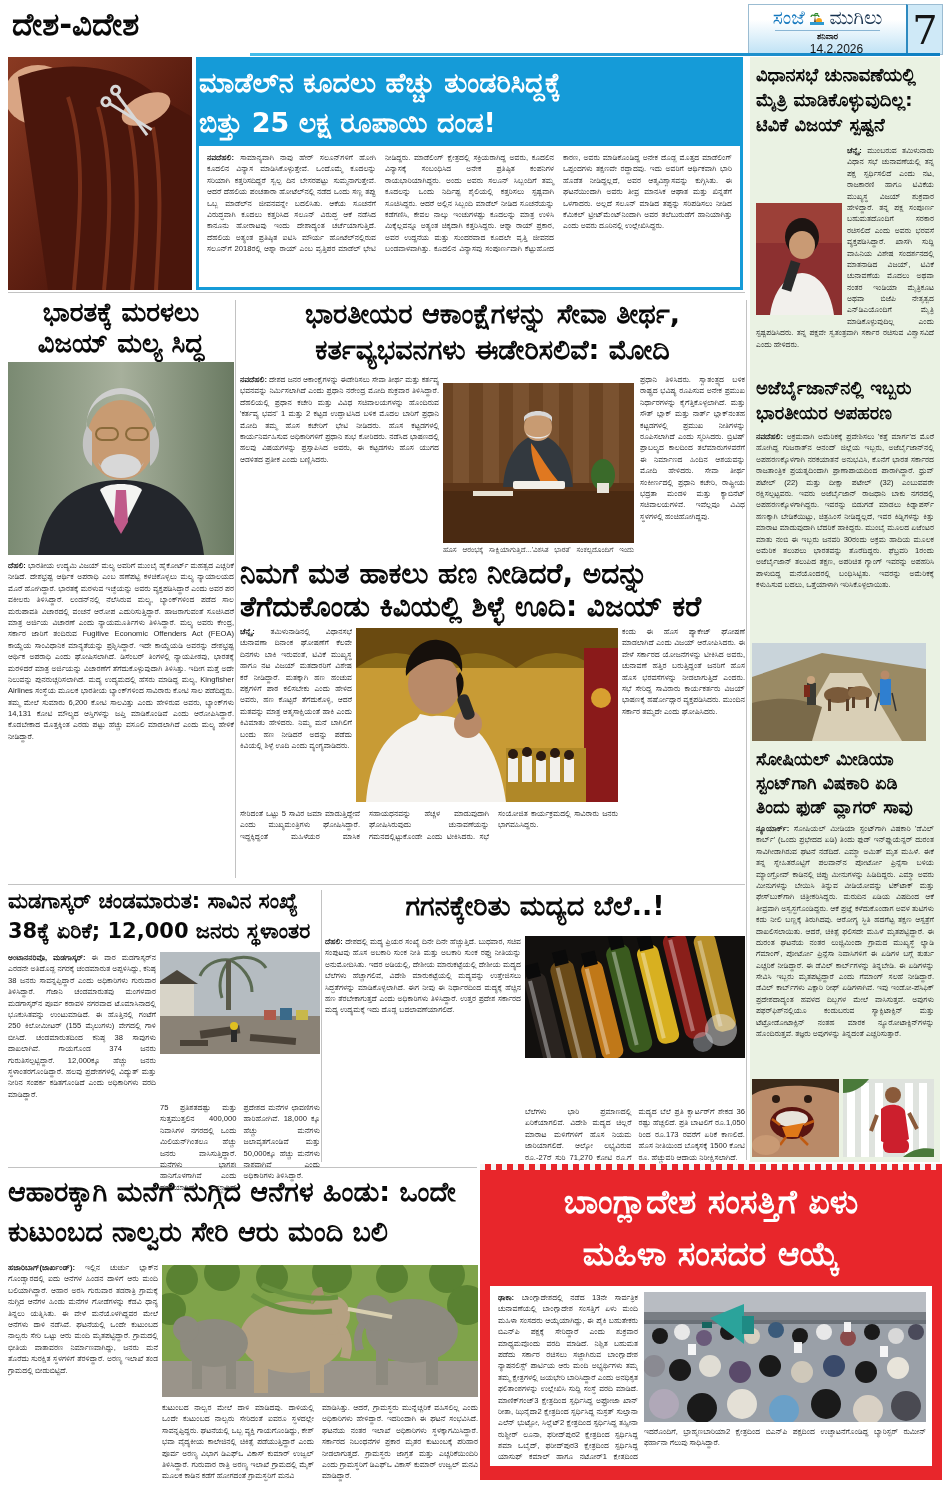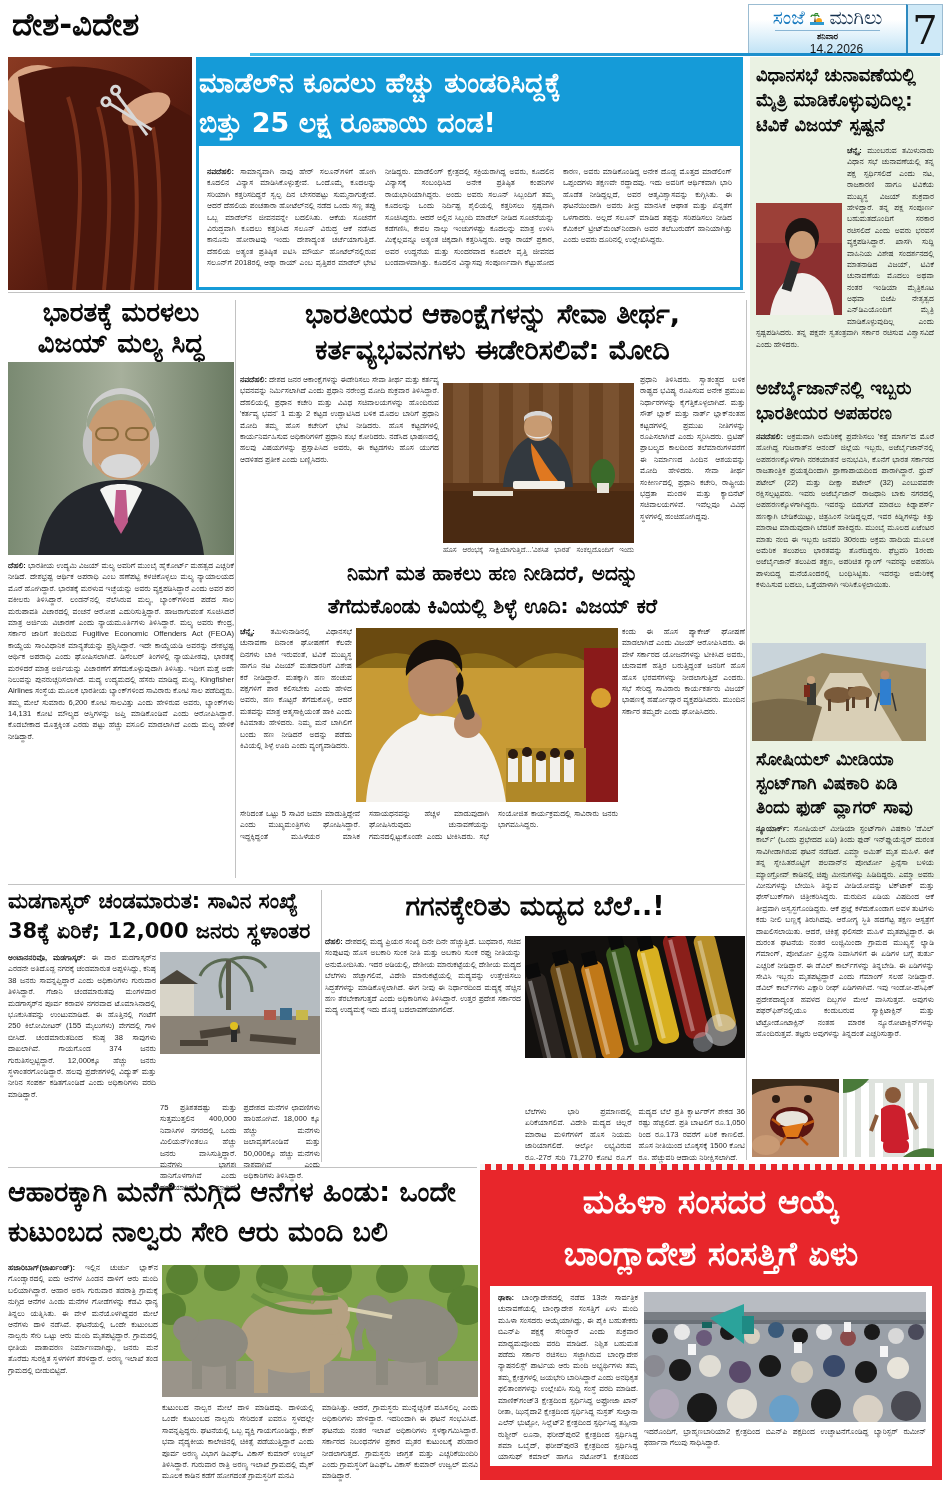--- a/index.html
+++ b/index.html
@@ -64,27 +64,27 @@
     </g>
   </svg>
 </div>
 
 <div class="abs" style="left:196px;top:57px;width:547px;height:233px;border:3px solid #159bd8;box-sizing:border-box;">
   <div style="background:#159bd8;color:#fff;text-align:left;height:83px;padding-top:3px;
               font-family:'DejaVu Sans',sans-serif;font-weight:bold;font-size:27px;line-height:40px;">
     <div>ಮಾಡೆಲ್‌ನ ಕೂದಲು ಹೆಚ್ಚು ತುಂಡರಿಸಿದ್ದಕ್ಕೆ</div>
     <div>ಬಿತ್ತು 25 ಲಕ್ಷ ರೂಪಾಯಿ ದಂಡ!</div>
   </div>
-  <div class="bodytext cols3" style="padding:20px 8px;height:128px;">
+  <div class="bodytext cols3" style="padding:6px 8px;height:128px;">
     <span class="dateline">ನವದೆಹಲಿ:</span>
     <span>ಸಾಮಾನ್ಯವಾಗಿ ನಾವು ಹೇರ್ ಸಲೂನ್‌ಗಳಿಗೆ ಹೋಗಿ ಕೂದಲಿನ ವಿನ್ಯಾಸ ಮಾಡಿಸಿಕೊಳ್ಳುತ್ತೇವೆ. ಒಂದೊಮ್ಮೆ ಕೂದಲನ್ನು ಸರಿಯಾಗಿ ಕತ್ತರಿಸದಿದ್ದರೆ ಸ್ವಲ್ಪ ದಿನ ಬೇಸರಪಟ್ಟು ಸುಮ್ಮನಾಗುತ್ತೇವೆ. ಆದರೆ ದೆಹಲಿಯ ಪಂಚತಾರಾ ಹೋಟೆಲ್‌ನಲ್ಲಿ ನಡೆದ ಒಂದು ಸಣ್ಣ ತಪ್ಪು ಒಬ್ಬ ಮಾಡೆಲ್‌ನ ಜೀವನವನ್ನೇ ಬದಲಿಸಿತು. ಆಕೆಯ ಸೂಚನೆಗೆ ವಿರುದ್ಧವಾಗಿ ಕೂದಲು ಕತ್ತರಿಸಿದ ಸಲೂನ್ ವಿರುದ್ಧ ಆಕೆ ನಡೆಸಿದ ಕಾನೂನು ಹೋರಾಟವು ಇಂದು ದೇಶಾದ್ಯಂತ ಚರ್ಚೆಯಾಗುತ್ತಿದೆ. ದೆಹಲಿಯ ಅತ್ಯಂತ ಪ್ರತಿಷ್ಠಿತ ಐಟಿಸಿ ಮೌರ್ಯ ಹೋಟೆಲ್‌ನಲ್ಲಿರುವ ಸಲೂನ್‌ಗೆ 2018ರಲ್ಲಿ ಆಶ್ನಾ ರಾಯ್ ಎಂಬ ವೃತ್ತಿಪರ ಮಾಡೆಲ್ ಭೇಟಿ ನೀಡಿದ್ದರು. ಮಾಡೆಲಿಂಗ್ ಕ್ಷೇತ್ರದಲ್ಲಿ ಸಕ್ರಿಯರಾಗಿದ್ದ ಅವರು, ಕೂದಲಿನ ವಿನ್ಯಾಸಕ್ಕೆ ಸಂಬಂಧಿಸಿದ ಅನೇಕ ಪ್ರತಿಷ್ಠಿತ ಕಂಪನಿಗಳ ರಾಯಭಾರಿಯಾಗಿದ್ದರು. ಅಂದು ಅವರು ಸಲೂನ್ ಸಿಬ್ಬಂದಿಗೆ ತಮ್ಮ ಕೂದಲನ್ನು ಒಂದು ನಿರ್ದಿಷ್ಟ ಶೈಲಿಯಲ್ಲಿ ಕತ್ತರಿಸಲು ಸ್ಪಷ್ಟವಾಗಿ ಸೂಚಿಸಿದ್ದರು. ಆದರೆ ಅಲ್ಲಿನ ಸಿಬ್ಬಂದಿ ಮಾಡೆಲ್ ನೀಡಿದ ಸೂಚನೆಯನ್ನು ಕಡೆಗಣಿಸಿ, ಕೇವಲ ನಾಲ್ಕು ಇಂಚುಗಳಷ್ಟು ಕೂದಲನ್ನು ಮಾತ್ರ ಉಳಿಸಿ ಮಿಕ್ಕೆಲ್ಲವನ್ನೂ ಅತ್ಯಂತ ಚಿಕ್ಕದಾಗಿ ಕತ್ತರಿಸಿದ್ದರು. ಆಶ್ನಾ ರಾಯ್ ಪ್ರಕಾರ, ಅವರ ಉದ್ದನೆಯ ಮತ್ತು ಸುಂದರವಾದ ಕೂದಲೇ ವೃತ್ತಿ ಜೀವನದ ಬಂಡವಾಳವಾಗಿತ್ತು. ಕೂದಲಿನ ವಿನ್ಯಾಸವು ಸಂಪೂರ್ಣವಾಗಿ ಕೆಟ್ಟುಹೋದ ಕಾರಣ, ಅವರು ಮಾಡಿಕೊಂಡಿದ್ದ ಅನೇಕ ದೊಡ್ಡ ಮೊತ್ತದ ಮಾಡೆಲಿಂಗ್ ಒಪ್ಪಂದಗಳು ತಕ್ಷಣವೇ ರದ್ದಾದವು. ಇದು ಅವರಿಗೆ ಆರ್ಥಿಕವಾಗಿ ಭಾರಿ ಹೊಡೆತ ನೀಡಿದ್ದಲ್ಲದೆ, ಅವರ ಆತ್ಮವಿಶ್ವಾಸವನ್ನು ಕುಗ್ಗಿಸಿತು. ಈ ಘಟನೆಯಿಂದಾಗಿ ಅವರು ತೀವ್ರ ಮಾನಸಿಕ ಆಘಾತ ಮತ್ತು ಖಿನ್ನತೆಗೆ ಒಳಗಾದರು. ಅಲ್ಲದೆ ಸಲೂನ್ ಮಾಡಿದ ತಪ್ಪನ್ನು ಸರಿಪಡಿಸಲು ನೀಡಿದ ಕೆಮಿಕಲ್ ಟ್ರೀಟ್‌ಮೆಂಟ್‌ನಿಂದಾಗಿ ಅವರ ತಲೆಬುರುಡೆಗೆ ಹಾನಿಯಾಗಿತ್ತು ಎಂದು ಅವರು ದೂರಿನಲ್ಲಿ ಉಲ್ಲೇಖಿಸಿದ್ದರು.</span>
   </div>
 </div>
 
-<div class="abs" style="left:750px;top:57px;width:190px;height:822px;background:#eaf2e3;">
+<div class="abs" style="left:750px;top:57px;width:190px;height:1105px;background:#eaf2e3;">
 
   <div class="abs hl" style="left:6px;top:5px;width:178px;font-size:18px;line-height:25px;">ವಿಧಾನಸಭೆ ಚುನಾವಣೆಯಲ್ಲಿ ಮೈತ್ರಿ ಮಾಡಿಕೊಳ್ಳುವುದಿಲ್ಲ: ಟಿವಿಕೆ ವಿಜಯ್ ಸ್ಪಷ್ಟನೆ</div>
 
   <div class="abs bodytext" style="left:6px;top:88px;width:178px;height:228px;">
     <span class="photo" style="float:left;width:86px;height:112px;margin:58px 5px 2px 0;">
       <svg width="86" height="112" viewBox="0 0 86 112">
         <rect width="86" height="112" fill="#8c3030"></rect>
         <rect width="86" height="40" fill="#9c4038"></rect>
         <ellipse cx="46" cy="34" rx="17" ry="19" fill="#1d1412"></ellipse>
         <ellipse cx="46" cy="42" rx="13" ry="14" fill="#c99a74"></ellipse>
@@ -234,21 +234,21 @@
     <circle cx="95" cy="44" r="14" fill="#c89b72"></circle>
     <path d="M82 48 C84 58,106 58,108 48 C106 56,84 56,82 48 Z" fill="#e8e8e8"></path>
     <path d="M81 40 C81 30,109 30,109 40 L109 34 C104 26,86 26,81 34 Z" fill="#d8d8d8"></path>
     <rect x="70" y="98" width="52" height="8" rx="2" fill="#f2efe8"></rect>
     <rect x="30" y="108" width="40" height="5" fill="#e8e2d4"></rect>
   </svg>
 </div>
 <div class="abs bodytext" style="left:443px;top:545px;width:191px;height:12px;font-size:7.2px;">ಹೊಸ ಆರಂಭಕ್ಕೆ ಸಾಕ್ಷಿಯಾಗುತ್ತಿದೆ...'ವಿಕಸಿತ ಭಾರತ' ಸಂಕಲ್ಪದೊಂದಿಗೆ ಇಂದು ನಾವೆಲ್ಲರೂ ಸೇವಾ ತೀರ್ಥ ಕರ್ತವ್ಯ ಭವನ ಪ್ರವೇಶಿಸುತ್ತಿದ್ದೇವೆ. ಗುರಿ ಸಾಧನೆಗೆ ದೈವಿಕ ಆಶೀರ್ವಾದ ನಮ್ಮ ಮೇಲಿದೆ ಎಂದು</div>
 <div class="abs bodytext" style="left:640px;top:374px;width:105px;height:183px;">ಪ್ರಧಾನಿ ತಿಳಿಸಿದರು. ಸ್ವಾತಂತ್ರ್ಯದ ಬಳಿಕ ರಾಷ್ಟ್ರದ ಭವಿಷ್ಯ ರೂಪಿಸುವ ಅನೇಕ ಪ್ರಮುಖ ನಿರ್ಧಾರಗಳನ್ನು ಕೈಗೆತ್ತಿಕೊಳ್ಳಲಾಗಿದೆ. ಮತ್ತು ಸೌತ್ ಬ್ಲಾಕ್ ಮತ್ತು ನಾರ್ತ್ ಬ್ಲಾಕ್‌ನಂತಹ ಕಟ್ಟಡಗಳಲ್ಲಿ ಪ್ರಮುಖ ನೀತಿಗಳನ್ನು ರೂಪಿಸಲಾಗಿದೆ ಎಂದು ಸ್ಮರಿಸಿದರು. ಬ್ರಿಟಿಷ್ ಪ್ರಾಬಲ್ಯದ ಕಾಲದಿಂದ ತಲೆಮಾರುಗಳವರೆಗೆ ಈ ನಿರ್ಮಾಣದ ಹಿಂದಿನ ಆಶಯವನ್ನು ಮೋದಿ ಹೇಳಿದರು. ಸೇವಾ ತೀರ್ಥ ಸಂಕೀರ್ಣದಲ್ಲಿ ಪ್ರಧಾನಿ ಕಚೇರಿ, ರಾಷ್ಟ್ರೀಯ ಭದ್ರತಾ ಮಂಡಳಿ ಮತ್ತು ಕ್ಯಾಬಿನೆಟ್ ಸಚಿವಾಲಯಗಳಿವೆ. ಇವೆಲ್ಲವೂ ವಿವಿಧ ಸ್ಥಳಗಳಲ್ಲಿ ಹಂಚಿಹೋಗಿದ್ದವು.</div>
 
-<div class="abs hl" style="left:240px;top:557px;width:505px;font-size:20px;line-height:33px;text-align:center;">
+<div class="abs hl" style="left:240px;top:557px;width:505px;font-size:28px;line-height:33px;text-align:left;">
   <div>ನಿಮಗೆ ಮತ ಹಾಕಲು ಹಣ ನೀಡಿದರೆ, ಅದನ್ನು</div>
   <div>ತೆಗೆದುಕೊಂಡು ಕಿವಿಯಲ್ಲಿ ಶಿಳ್ಳೆ ಊದಿ: ವಿಜಯ್ ಕರೆ</div>
 </div>
 <div class="abs bodytext" style="left:240px;top:626px;width:112px;height:178px;">
   <span class="dateline">ಚೆನ್ನೈ:</span>
   <span>ತಮಿಳುನಾಡಿನಲ್ಲಿ ವಿಧಾನಸಭೆ ಚುನಾವಣಾ ದಿನಾಂಕ ಘೋಷಣೆಗೆ ಕೆಲವೇ ದಿನಗಳು ಬಾಕಿ ಇರುವಂತೆ, ಟಿವಿಕೆ ಮುಖ್ಯಸ್ಥ ಹಾಗೂ ನಟ ವಿಜಯ್ ಮತದಾರರಿಗೆ ವಿಶೇಷ ಕರೆ ನೀಡಿದ್ದಾರೆ. ಮತಕ್ಕಾಗಿ ಹಣ ಹಂಚುವ ಪಕ್ಷಗಳಿಗೆ ಪಾಠ ಕಲಿಸಬೇಕು ಎಂದು ಹೇಳಿದ ಅವರು, ಹಣ ಕೊಟ್ಟರೆ ತೆಗೆದುಕೊಳ್ಳಿ, ಆದರೆ ಮತವನ್ನು ಮಾತ್ರ ಆತ್ಮಸಾಕ್ಷಿಯಂತೆ ಹಾಕಿ ಎಂದು ಕಿವಿಮಾತು ಹೇಳಿದರು. ನಿಮ್ಮ ಮನೆ ಬಾಗಿಲಿಗೆ ಬಂದು ಹಣ ನೀಡಿದರೆ ಅದನ್ನು ಪಡೆದು ಕಿವಿಯಲ್ಲಿ ಶಿಳ್ಳೆ ಊದಿ ಎಂದು ವ್ಯಂಗ್ಯವಾಡಿದರು.</span>
 </div>
 <div class="abs photo" style="left:356px;top:628px;width:262px;height:174px;">
   <svg width="262" height="174" viewBox="0 0 262 174">
     <rect width="262" height="174" fill="#c89b35"></rect>
@@ -401,22 +401,22 @@
     <path d="M100 20 C120 30,150 36,176 32 M90 30 C110 44,140 50,170 46" stroke="#6a9240" stroke-width="5" fill="none"></path>
     <path d="M186 44 L230 52" stroke="#d8cfb0" stroke-width="4"></path>
   </svg>
 </div>
 <div class="abs bodytext" style="left:162px;top:1402px;width:152px;height:86px;">ಕುಟುಂಬದ ನಾಲ್ವರ ಮೇಲೆ ದಾಳಿ ಮಾಡಿದವು. ದಾಳಿಯಲ್ಲಿ ಒಂದೇ ಕುಟುಂಬದ ನಾಲ್ವರು ಸೇರಿದಂತೆ ಐವರೂ ಸ್ಥಳದಲ್ಲೇ ಸಾವನ್ನಪ್ಪಿದ್ದರು. ಘಟನೆಯಲ್ಲಿ ಒಬ್ಬ ವ್ಯಕ್ತಿ ಗಾಯಗೊಂಡಿದ್ದು, ಕೇಶ್ ಭವಾ ವೈದ್ಯಕೀಯ ಕಾಲೇಜಿನಲ್ಲಿ ಚಿಕಿತ್ಸೆ ಪಡೆಯುತ್ತಿದ್ದಾರೆ ಎಂದು ಪೂರ್ವ ಅರಣ್ಯ ವಿಭಾಗ ಡಿಎಫ್‌ಒ ವಿಕಾಸ್ ಕುಮಾರ್ ಉಜ್ವಲ್ ತಿಳಿಸಿದ್ದಾರೆ. ಗುರುವಾರ ರಾತ್ರಿ ಅರಣ್ಯ ಇಲಾಖೆ ಗ್ರಾಮದಲ್ಲಿ ಮೈಕ್ ಮೂಲಕ ಕಾಡಿನ ಕಡೆಗೆ ಹೋಗದಂತೆ ಗ್ರಾಮಸ್ಥರಿಗೆ ಮನವಿ</div>
 <div class="abs bodytext" style="left:322px;top:1402px;width:156px;height:86px;">ಮಾಡಿಸಿತ್ತು. ಆದರೆ, ಗ್ರಾಮಸ್ಥರು ಮುನ್ನೆಚ್ಚರಿಕೆ ವಹಿಸಲಿಲ್ಲ ಎಂದು ಅಧಿಕಾರಿಗಳು ಹೇಳಿದ್ದಾರೆ. ಇದರಿಂದಾಗಿ ಈ ಘಟನೆ ಸಂಭವಿಸಿದೆ. ಘಟನೆಯ ನಂತರ ಇಲಾಖೆ ಅಧಿಕಾರಿಗಳು ಸ್ಥಳಕ್ಕಾಗಮಿಸಿದ್ದಾರೆ. ಸರ್ಕಾರದ ನಿಬಂಧನೆಗಳ ಪ್ರಕಾರ ಮೃತರ ಕುಟುಂಬಕ್ಕೆ ಪರಿಹಾರ ನೀಡಲಾಗುತ್ತದೆ. ಗ್ರಾಮಸ್ಥರು ಜಾಗ್ರತೆ ಮತ್ತು ಎಚ್ಚರಿಕೆಯಿಂದಿರಿ ಎಂದು ಗ್ರಾಮಸ್ಥರಿಗೆ ಡಿಎಫ್‌ಒ ವಿಕಾಸ್ ಕುಮಾರ್ ಉಜ್ವಲ್ ಮನವಿ ಮಾಡಿದ್ದಾರೆ.</div>
 
 <div class="abs" style="left:480px;top:1164px;width:462px;height:316px;background:#e8262b;">
   <div style="height:6px;background:repeating-linear-gradient(90deg,#f5f5f5 0 5px,#e8262b 5px 11px);"></div>
   <div class="hl" style="color:#fff;text-align:center;font-size:33px;line-height:52px;padding-top:6px;">
+    <div>ಬಾಂಗ್ಲಾದೇಶ ಸಂಸತ್ತಿಗೆ ಏಳು</div>
     <div>ಮಹಿಳಾ ಸಂಸದರ ಆಯ್ಕೆ</div>
-    <div>ಬಾಂಗ್ಲಾದೇಶ ಸಂಸತ್ತಿಗೆ ಏಳು</div>
   </div>
   <div style="position:absolute;left:10px;top:122px;width:442px;height:180px;background:#fff;">
     <div class="bodytext" style="position:absolute;left:8px;top:6px;width:140px;height:168px;">
       <span class="dateline">ಢಾಕಾ:</span>
       <span>ಬಾಂಗ್ಲಾದೇಶದಲ್ಲಿ ನಡೆದ 13ನೇ ಸಾರ್ವತ್ರಿಕ ಚುನಾವಣೆಯಲ್ಲಿ ಬಾಂಗ್ಲಾದೇಶ ಸಂಸತ್ತಿಗೆ ಏಳು ಮಂದಿ ಮಹಿಳಾ ಸಂಸದರು ಆಯ್ಕೆಯಾಗಿದ್ದು, ಈ ಪೈಕಿ ಬಹುತೇಕರು ಬಿಎನ್‌ಪಿ ಪಕ್ಷಕ್ಕೆ ಸೇರಿದ್ದಾರೆ ಎಂದು ಶುಕ್ರವಾರ ಮಾಧ್ಯಮವೊಂದು ವರದಿ ಮಾಡಿದೆ. ನಿಶ್ಚಿತ ಬಹುಮತ ಪಡೆದು ಸರ್ಕಾರ ರಚಿಸಲು ಸಜ್ಜಾಗಿರುವ ಬಾಂಗ್ಲಾದೇಶ ನ್ಯಾಷನಲಿಸ್ಟ್ ಪಾರ್ಟಿಯ ಆರು ಮಂದಿ ಅಭ್ಯರ್ಥಿಗಳು ತಮ್ಮ ತಮ್ಮ ಕ್ಷೇತ್ರಗಳಲ್ಲಿ ಜಯಭೇರಿ ಬಾರಿಸಿದ್ದಾರೆ ಎಂದು ಅನಧಿಕೃತ ಫಲಿತಾಂಶಗಳನ್ನು ಉಲ್ಲೇಖಿಸಿ ಸುದ್ದಿ ಸಂಸ್ಥೆ ವರದಿ ಮಾಡಿದೆ. ಮಾಣಿಕ್‌ಗಂಜ್3 ಕ್ಷೇತ್ರದಿಂದ ಸ್ಪರ್ಧಿಸಿದ್ದ ಅಫ್ರೋಜಾ ಖಾನ್ ರೀತಾ, ಝಿನೈದಾ2 ಕ್ಷೇತ್ರದಿಂದ ಸ್ಪರ್ಧಿಸಿದ್ದ ನುಸ್ರತ್ ಸುಲ್ತಾನಾ ಎಲೆನ್ ಭುಟ್ಟೋ, ಸಿಲ್ಹೆಟ್2 ಕ್ಷೇತ್ರದಿಂದ ಸ್ಪರ್ಧಿಸಿದ್ದ ತಹ್ಸೀನಾ ರುಶ್ದೀರ್ ಲೂನಾ, ಫರೀದ್‌ಪುರ2 ಕ್ಷೇತ್ರದಿಂದ ಸ್ಪರ್ಧಿಸಿದ್ದ ಶಮಾ ಒಬೈದ್, ಫರೀದ್‌ಪುರ3 ಕ್ಷೇತ್ರದಿಂದ ಸ್ಪರ್ಧಿಸಿದ್ದ ಯಾಸುಫ್ ಕಮಾಲ್ ಹಾಗೂ ನಟೋರ್1 ಕ್ಷೇತ್ರದಿಂದ ಸ್ಪರ್ಧಿಸಿದ್ದ ಫರ್ಝಾನಾ ಶರ್ಮಿನ್ ಪುತುಲ್ ಆಯ್ಕೆಯಾಗಿದ್ದಾರೆ.</span>
     </div>
     <div class="photo" style="position:absolute;left:154px;top:6px;width:282px;height:130px;">
       <svg width="282" height="130" viewBox="0 0 282 130">
         <rect width="282" height="130" fill="#9aa0a8"></rect>
         <rect width="282" height="28" fill="#b8bcc2"></rect>

